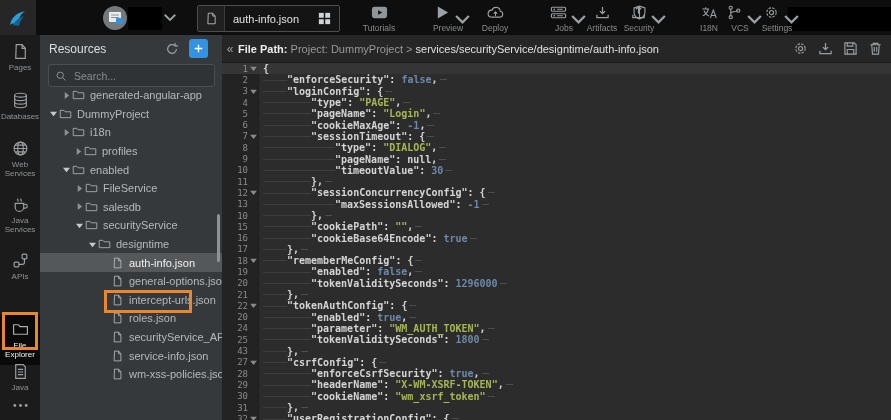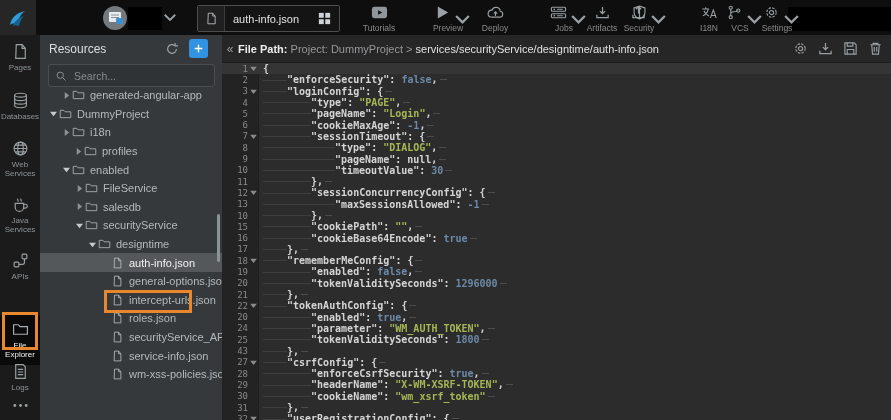--- a/index.html
+++ b/index.html
@@ -358,21 +358,21 @@
       </div>
       <div class="rail-item" style="top: 328px;">
         <span>
           <svg viewBox="0 0 16 16">
             <g fill="none" stroke="#9aa0a3" stroke-width="1.1">
               <path d="M3.5 1.5h7l2 2v11h-9z"></path>
               <path d="M5.5 6h5M5.5 8.5h5M5.5 11h5"></path>
             </g>
           </svg>
         </span>
-        <div class="rail-label">Logs</div>
+        <div class="rail-label">Java</div>
       </div>
       <div class="rail-item" style="top: 362px;">
         <span>
           <svg viewBox="0 0 18 4">
             <g fill="#9aa0a3">
               <circle cx="3" cy="2" r="1.5"></circle>
               <circle cx="9" cy="2" r="1.5"></circle>
               <circle cx="15" cy="2" r="1.5"></circle>
             </g>
           </svg>

